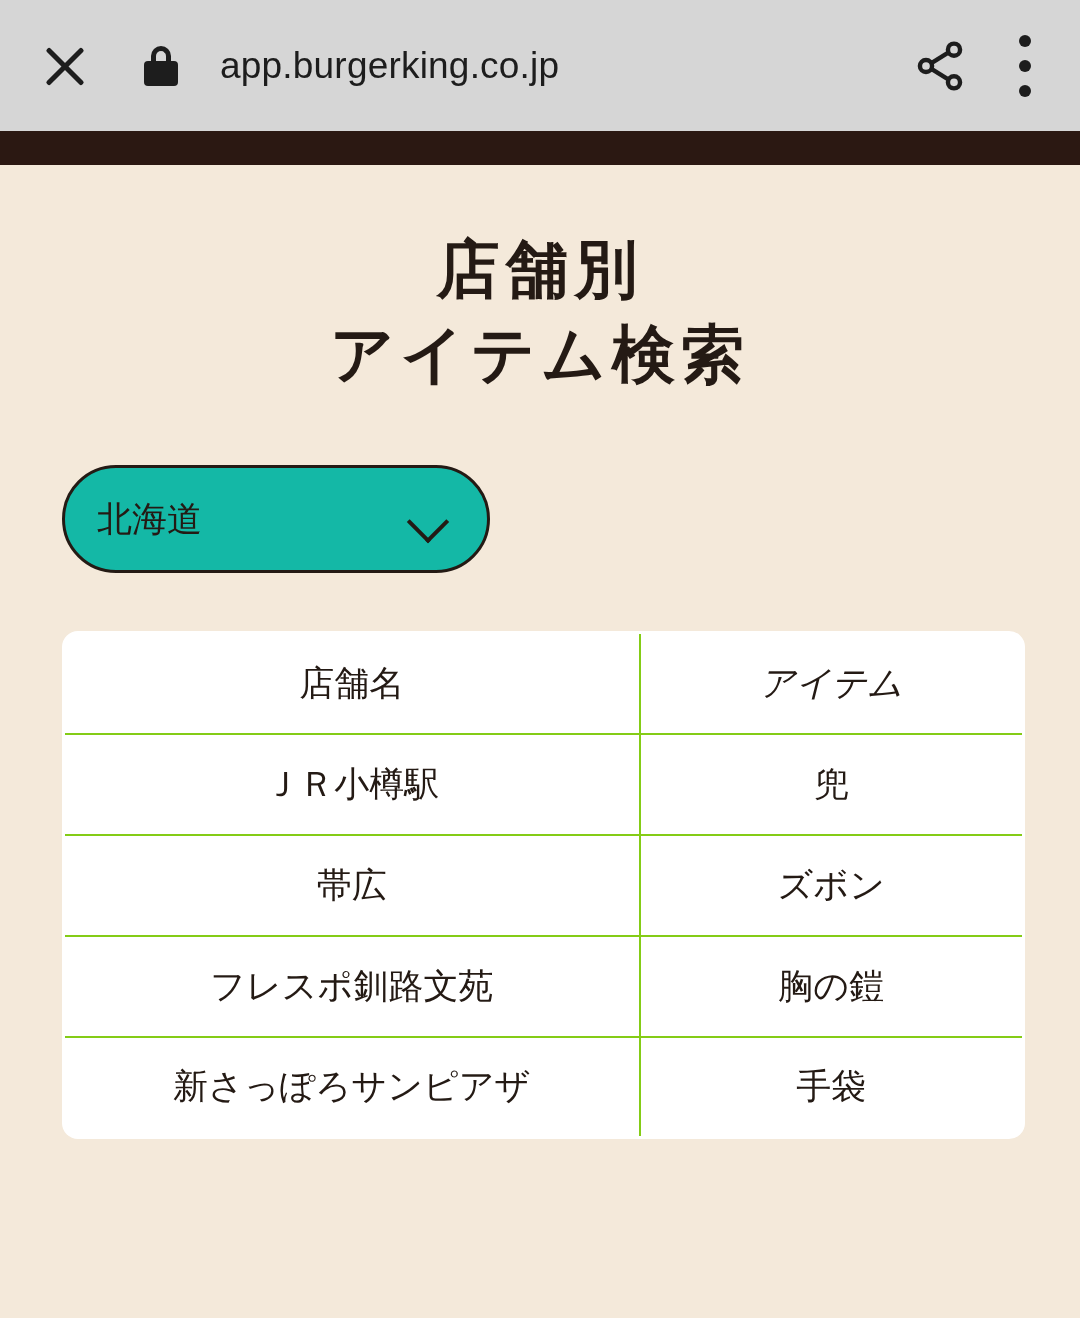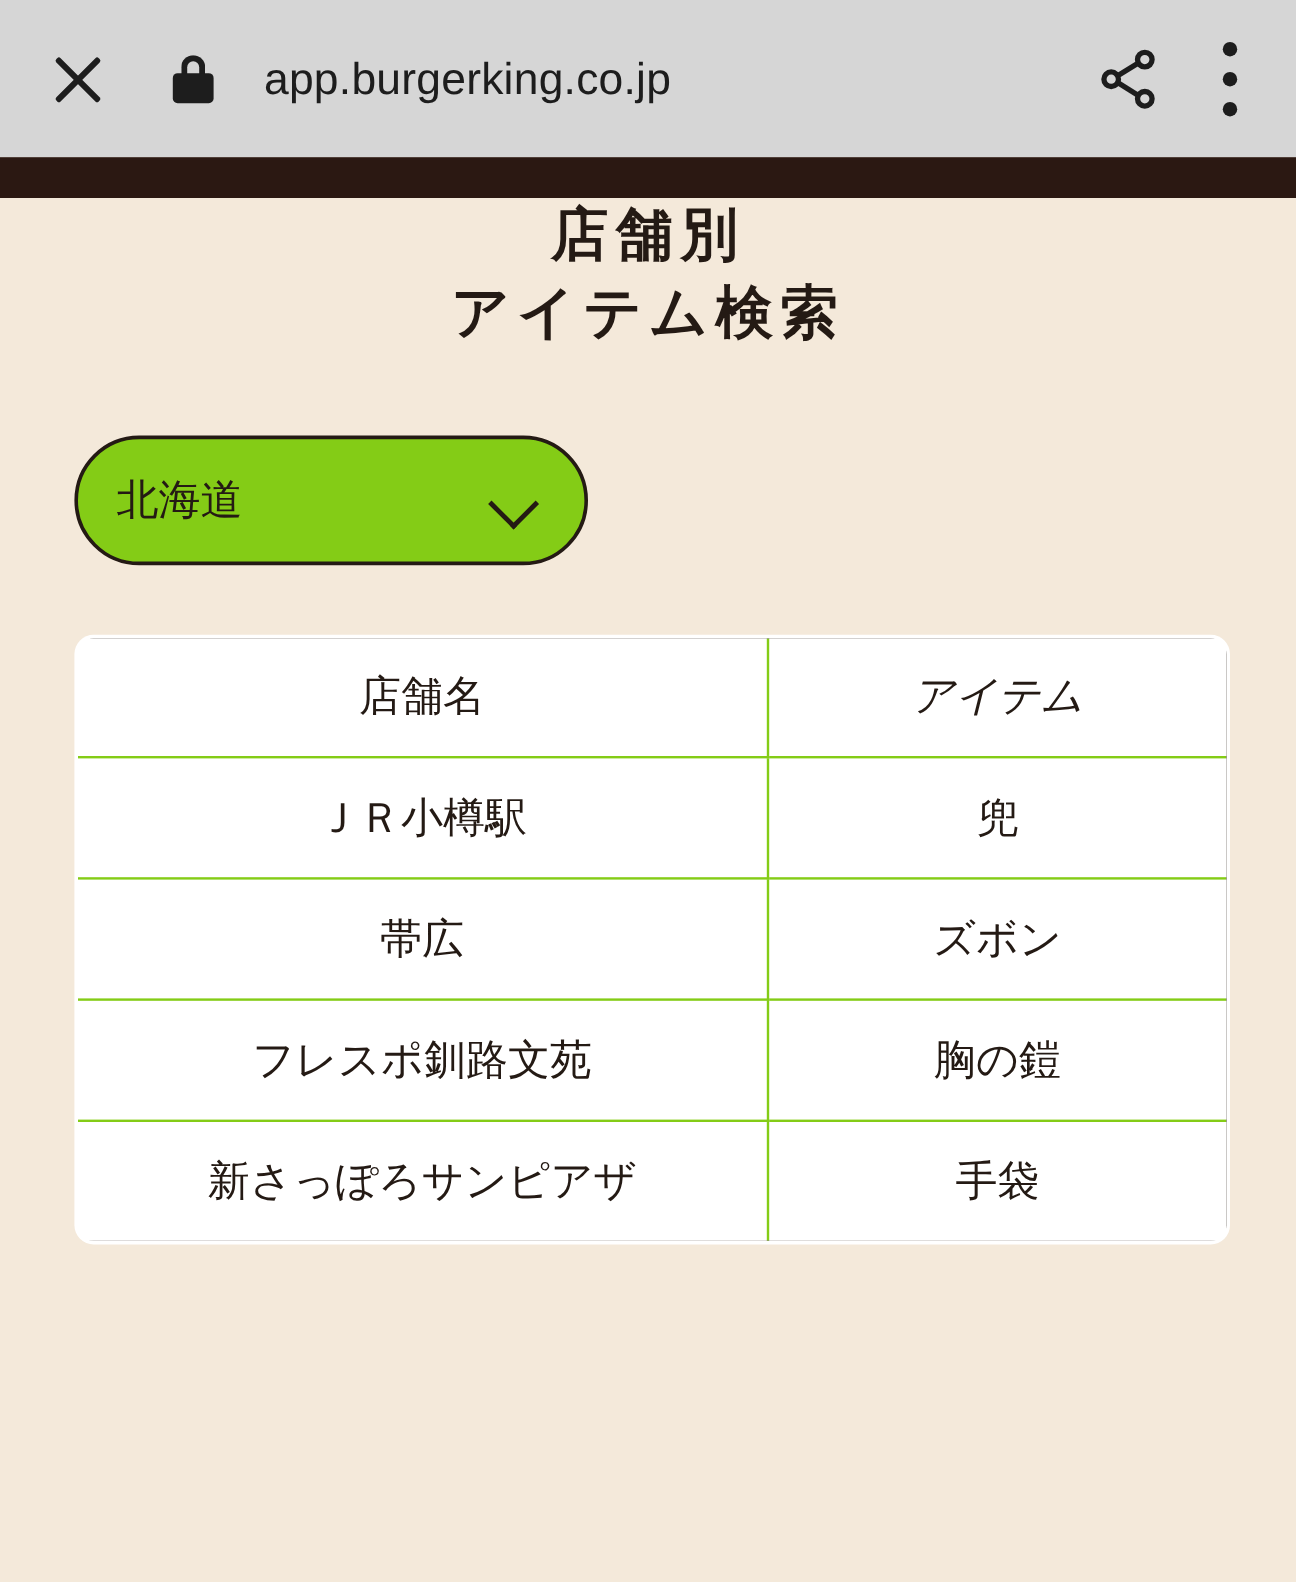--- a/index.html
+++ b/index.html
@@ -117,31 +117,32 @@
   
   .page {
     background: #f4e9da;
     padding: 0;
   }
 
   .page-title {
     text-align: center;
     color: #241a14;
     font-weight: bold;
-    font-size: 48px;
+    font-size: 63px;
     line-height: 1.35;
     letter-spacing: 6px;
+    padding-top: 62px;
     white-space: pre-line;
   }
 
   .select-wrap {
     margin: 68px 0 0 62px;
     width: 428px;
     height: 108px;
-    background: #84cc16;
+    background: #14b8a6;
     border: 3px solid #241a14;
     border-radius: 54px;
     display: flex;
     align-items: center;
     justify-content: space-between;
     box-sizing: border-box;
     padding: 0 34px 0 32px;
     cursor: pointer;
   }
   .select-value {

